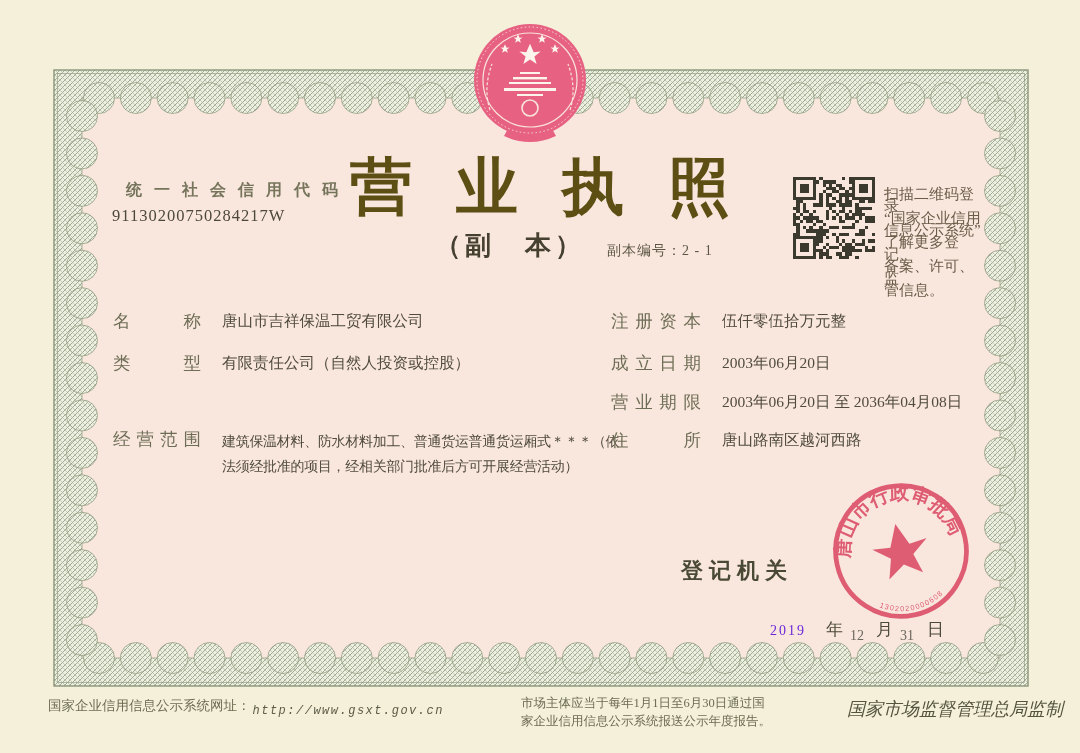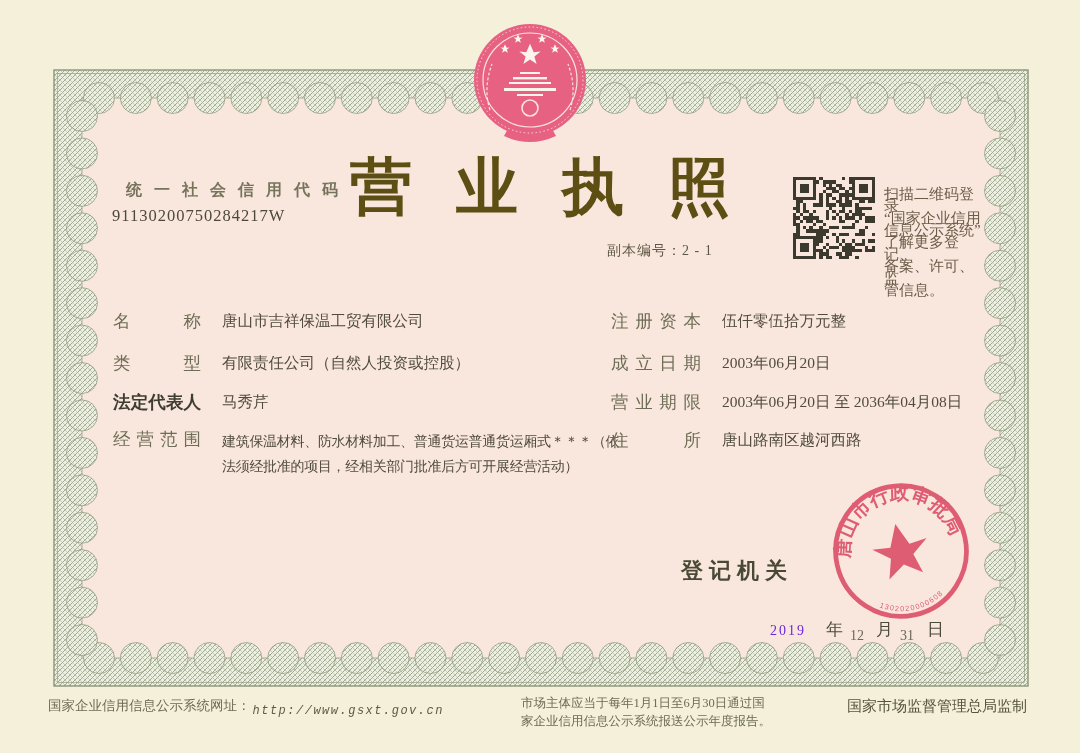--- a/index.html
+++ b/index.html
@@ -43,21 +43,21 @@
   .date-line .num-small{font-size:14px;color:#6a675a;position:relative;top:5px;margin-left:3px;}
   
   #seal-svg{position:absolute;left:815px;top:465px;width:172px;height:172px;z-index:6;
             mix-blend-mode:multiply;opacity:0.9;}
   
   .footer-left{position:absolute;left:48px;top:697px;font-size:13.5px;color:#6c6b50;}
   .footer-left .url{font-family:"Liberation Mono","DejaVu Sans Mono",monospace;font-size:12px;
                     letter-spacing:1.5px;position:relative;top:4px;margin-left:2px;color:#5d5c48;font-style:italic;}
   .footer-mid{position:absolute;left:521px;top:695px;width:350px;font-size:12.5px;line-height:17.5px;
               color:#6c6b50;white-space:pre-line;}
-  .footer-right{position:absolute;left:847px;top:697px;font-size:15px;color:#55543f;}
+  .footer-right{position:absolute;left:847px;top:697px;font-size:18px;color:#55543f;font-style:italic;}
 </style>
 </head>
 <body>
 
 <div class="cert-bg"></div>
 
 <svg id="border-svg" width="1080" height="753">
   <defs>
     <pattern id="gpat" width="5" height="5" patternUnits="userSpaceOnUse">
       <rect width="5" height="5" fill="#edf0e0"></rect>
@@ -174,20 +174,21 @@
   <path d="M-40,30 Q-47,8 -38,-16" fill="none" stroke="#f9e3da" stroke-width="1.2" stroke-dasharray="3,2"></path>
   <path d="M40,30 Q47,8 38,-16" fill="none" stroke="#f9e3da" stroke-width="1.2" stroke-dasharray="3,2"></path>
 </svg>
 
 <div class="content">
 
   <div class="credit-label">统一社会信用代码</div>
   <div class="credit-code">91130200750284217W</div>
 
   <div class="title">营业执照</div>
+  <div class="subtitle">（副　本）</div>
   <div class="copy-no"><span>副本编号：</span><span>2 - 1</span></div>
 
   <div class="qr-wrap">
     <svg id="qr-svg" width="82" height="82" viewBox="0 0 25 25" shape-rendering="crispEdges">
         <rect x="0" y="0" width="1" height="1" fill="#3c3a2e"></rect>
         <rect x="1" y="0" width="1" height="1" fill="#3c3a2e"></rect>
         <rect x="2" y="0" width="1" height="1" fill="#3c3a2e"></rect>
         <rect x="3" y="0" width="1" height="1" fill="#3c3a2e"></rect>
         <rect x="4" y="0" width="1" height="1" fill="#3c3a2e"></rect>
         <rect x="5" y="0" width="1" height="1" fill="#3c3a2e"></rect>
@@ -510,24 +511,20 @@
 管信息。</div>
 
   <div class="row left" style="top:351px">
     <span class="flabel">类型</span>
     <span class="fvalue">有限责任公司（自然人投资或控股）</span>
   </div>
   <div class="row left" style="top:309px">
     <span class="flabel">名称</span>
     <span class="fvalue">唐山市吉祥保温工贸有限公司</span>
   </div>
-  <div class="row left" style="top:390px">
-    <span class="flabel bold">法定代表人</span>
-    <span class="fvalue">马秀芹</span>
-  </div>
   <div class="row left" style="top:427px">
     <span class="flabel">经营范围</span>
     <span class="fvalue wrap">建筑保温材料、防水材料加工、普通货运普通货运厢式＊＊＊（依法须经批准的项目，经相关部门批准后方可开展经营活动）</span>
   </div>
 
   <div class="row right" style="top:309px">
     <span class="flabel">注册资本</span>
     <span class="fvalue">伍仟零伍拾万元整</span>
   </div>
   <div class="row right" style="top:351px">

